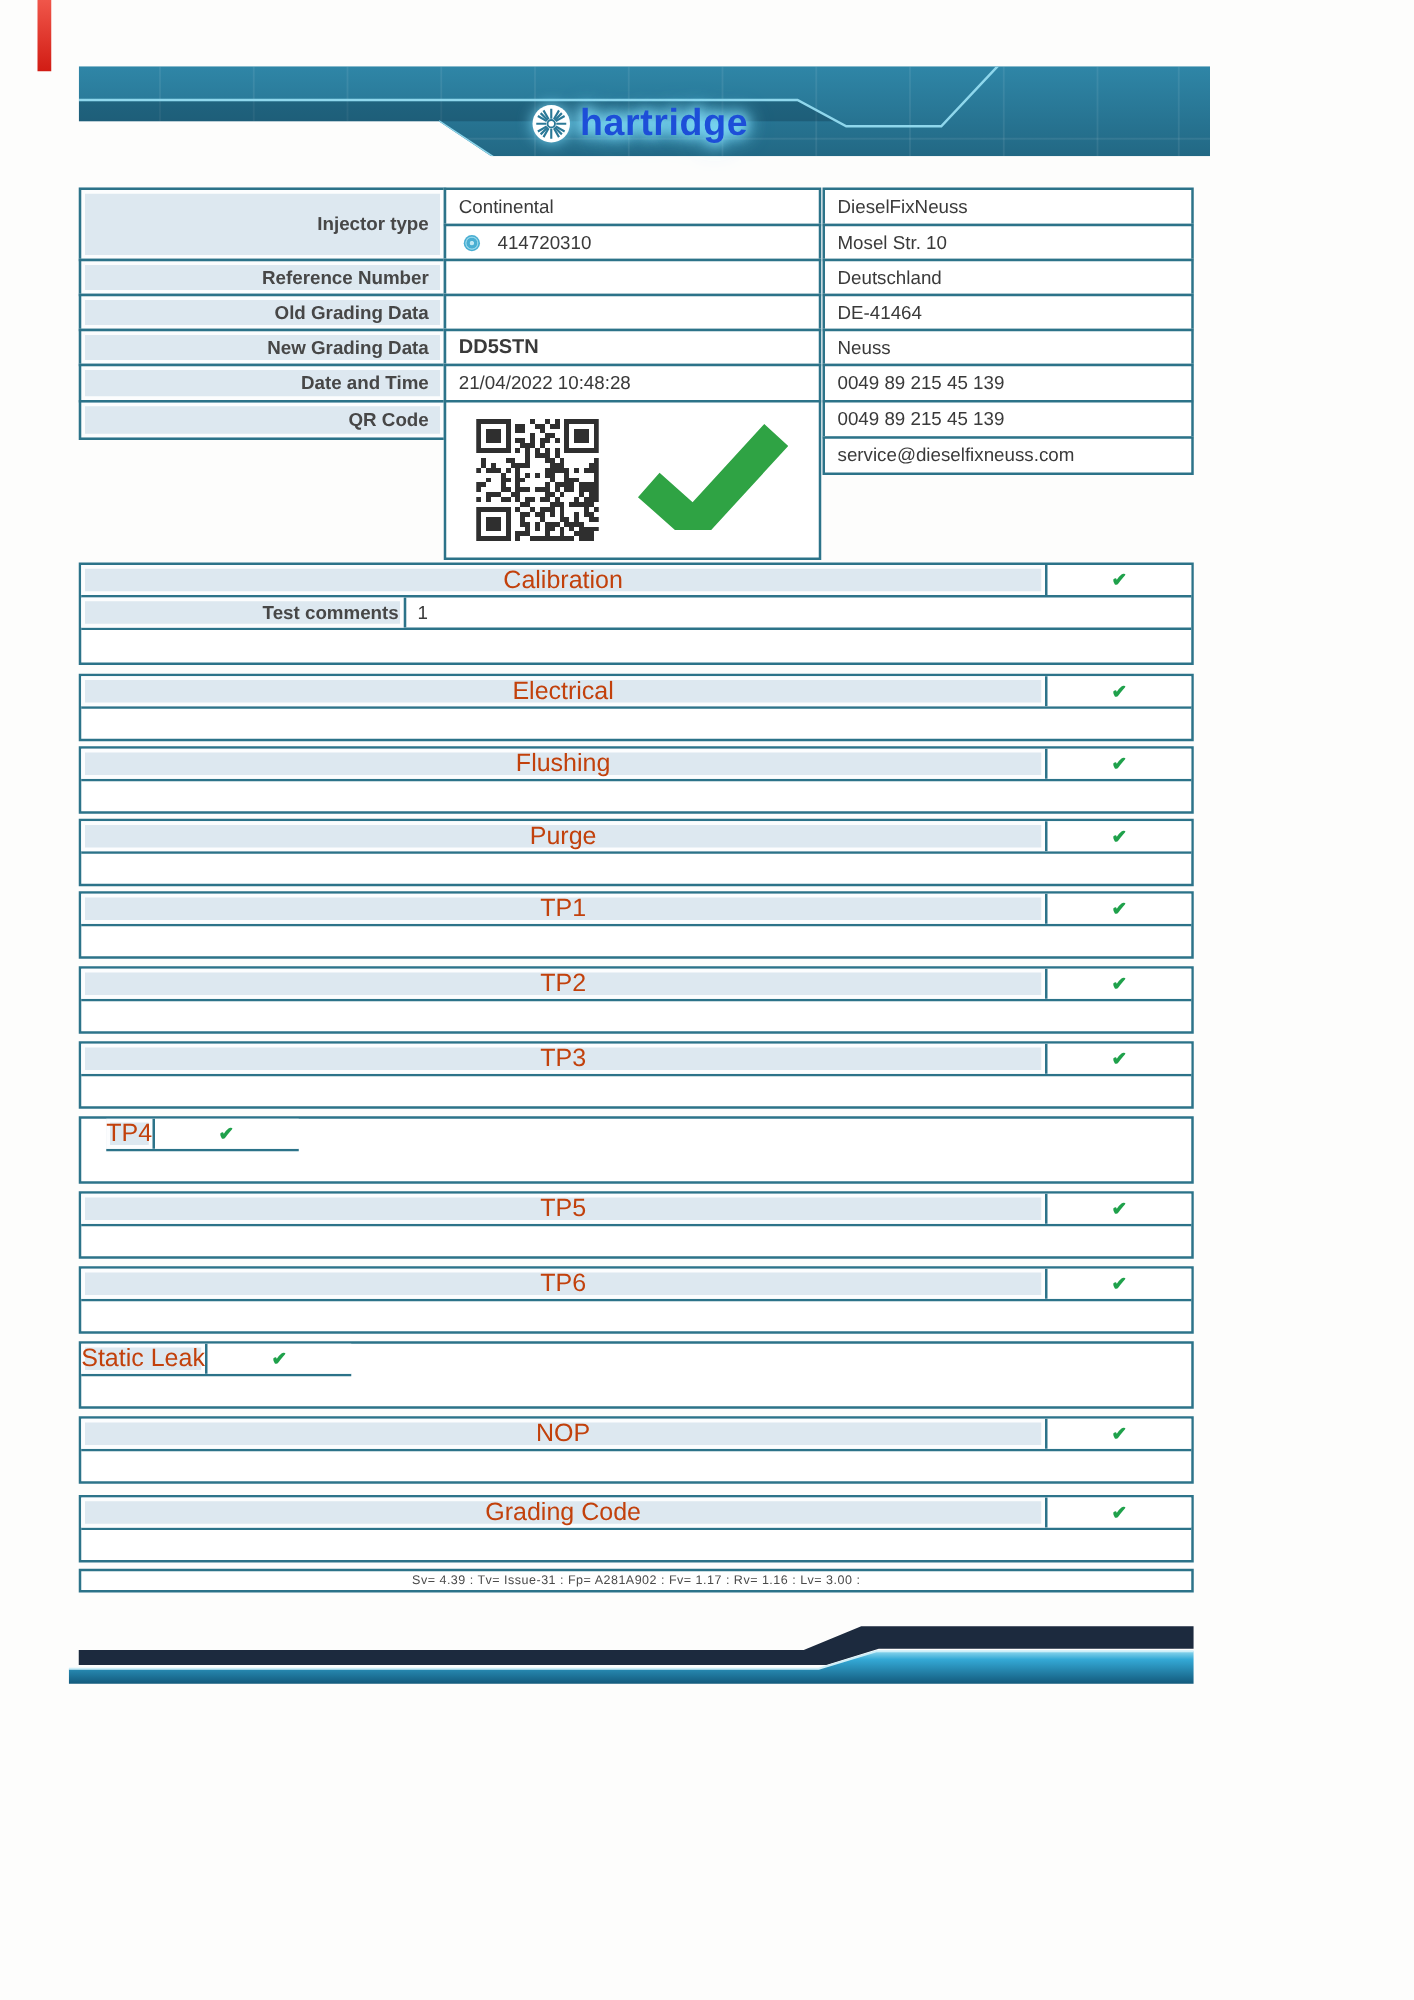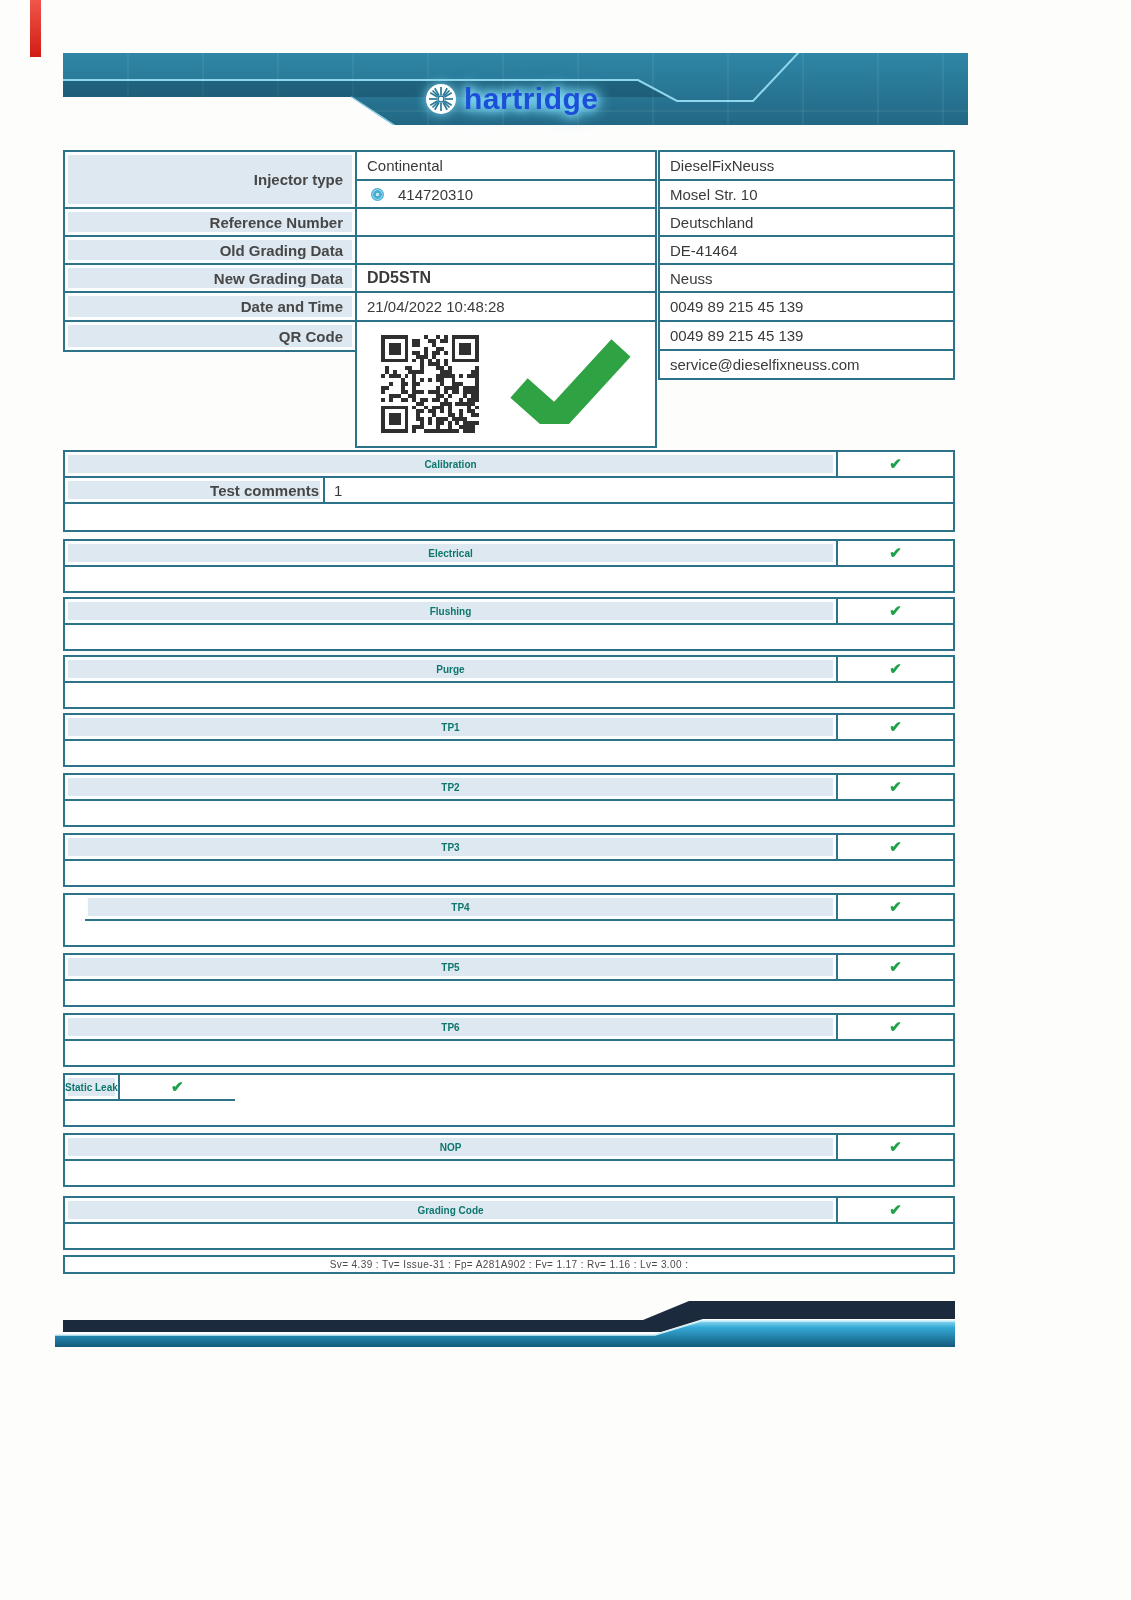--- a/index.html
+++ b/index.html
@@ -17,21 +17,21 @@
   .dotcircle{display:inline-block;width:13px;height:13px;border-radius:50%;margin-right:14px;margin-left:4px;
              background:radial-gradient(circle at 50% 50%, #bfe7f3 0 1.5px, #49aed2 2px 4px, #8fd3e8 4.5px 5px, #49aed2 5.5px);}
   
   .logo{display:flex;align-items:center;gap:7px;filter:drop-shadow(0 0 6px rgba(130,225,255,.9));}
   .logo-text{color:#1d4ed8;font-size:30px;font-weight:bold;letter-spacing:.5px;
              text-shadow:0 0 9px rgba(140,230,255,.95),0 0 18px rgba(120,215,255,.55);}
   
   .tblock{position:absolute;left:63px;width:892px;box-sizing:border-box;border:2px solid #2c7389;background:#fff;}
   .trow{display:flex;box-sizing:border-box;}
   .thead-label{flex:1;background:#dde8f0;box-shadow:inset 0 0 0 3px rgba(255,255,255,.9);
-               display:flex;align-items:center;justify-content:center;font-weight:bold;font-size:10px;color:#0f766e;}
+               display:flex;align-items:center;justify-content:center;font-weight:normal;font-size:20px;color:#c2410c;}
   .tcheck{width:115px;border-left:2px solid #2c7389;display:flex;align-items:center;justify-content:center;
           color:#1fa14b;font-size:15px;font-weight:bold;background:#fff;}
   .tc-label{width:260px;border-right:2px solid #2c7389;background:#dde8f0;
             box-shadow:inset 0 0 0 3px rgba(255,255,255,.9);display:flex;align-items:center;justify-content:flex-end;
             padding-right:4px;box-sizing:border-box;font-weight:bold;font-size:15px;color:#474747;}
   .tc-value{flex:1;display:flex;align-items:center;padding-left:9px;font-size:15px;}
   .versionrow{position:absolute;left:63px;width:892px;box-sizing:border-box;border:2px solid #2c7389;background:#fff;
               display:flex;align-items:center;justify-content:center;font-size:10px;color:#4a4a4a;letter-spacing:.4px;}
 </style>
 </head>
@@ -411,21 +411,21 @@
         </div>
         <div class="trow" style="flex: 1 1 0%;"></div>
       </div>
       <div class="tblock" style="top: 833px; height: 54px; display: flex; flex-direction: column;">
         <div class="trow" style="height: 26px; border-bottom: 2px solid rgb(44, 115, 137);">
           <div class="thead-label">TP3</div>
           <div class="tcheck">✔</div>
         </div>
         <div class="trow" style="flex: 1 1 0%;"></div>
       </div>
-      <div class="tblock" style="top: 893px; height: 54px; display: flex; flex-direction: column; padding-left: 20px;">
+      <div class="tblock" style="top: 893px; height: 54px; display: flex; flex-direction: row; padding-left: 20px;">
         <div class="trow" style="height: 26px; border-bottom: 2px solid rgb(44, 115, 137);">
           <div class="thead-label">TP4</div>
           <div class="tcheck">✔</div>
         </div>
         <div class="trow" style="flex: 1 1 0%;"></div>
       </div>
       <div class="tblock" style="top: 953px; height: 54px; display: flex; flex-direction: column;">
         <div class="trow" style="height: 26px; border-bottom: 2px solid rgb(44, 115, 137);">
           <div class="thead-label">TP5</div>
           <div class="tcheck">✔</div>

